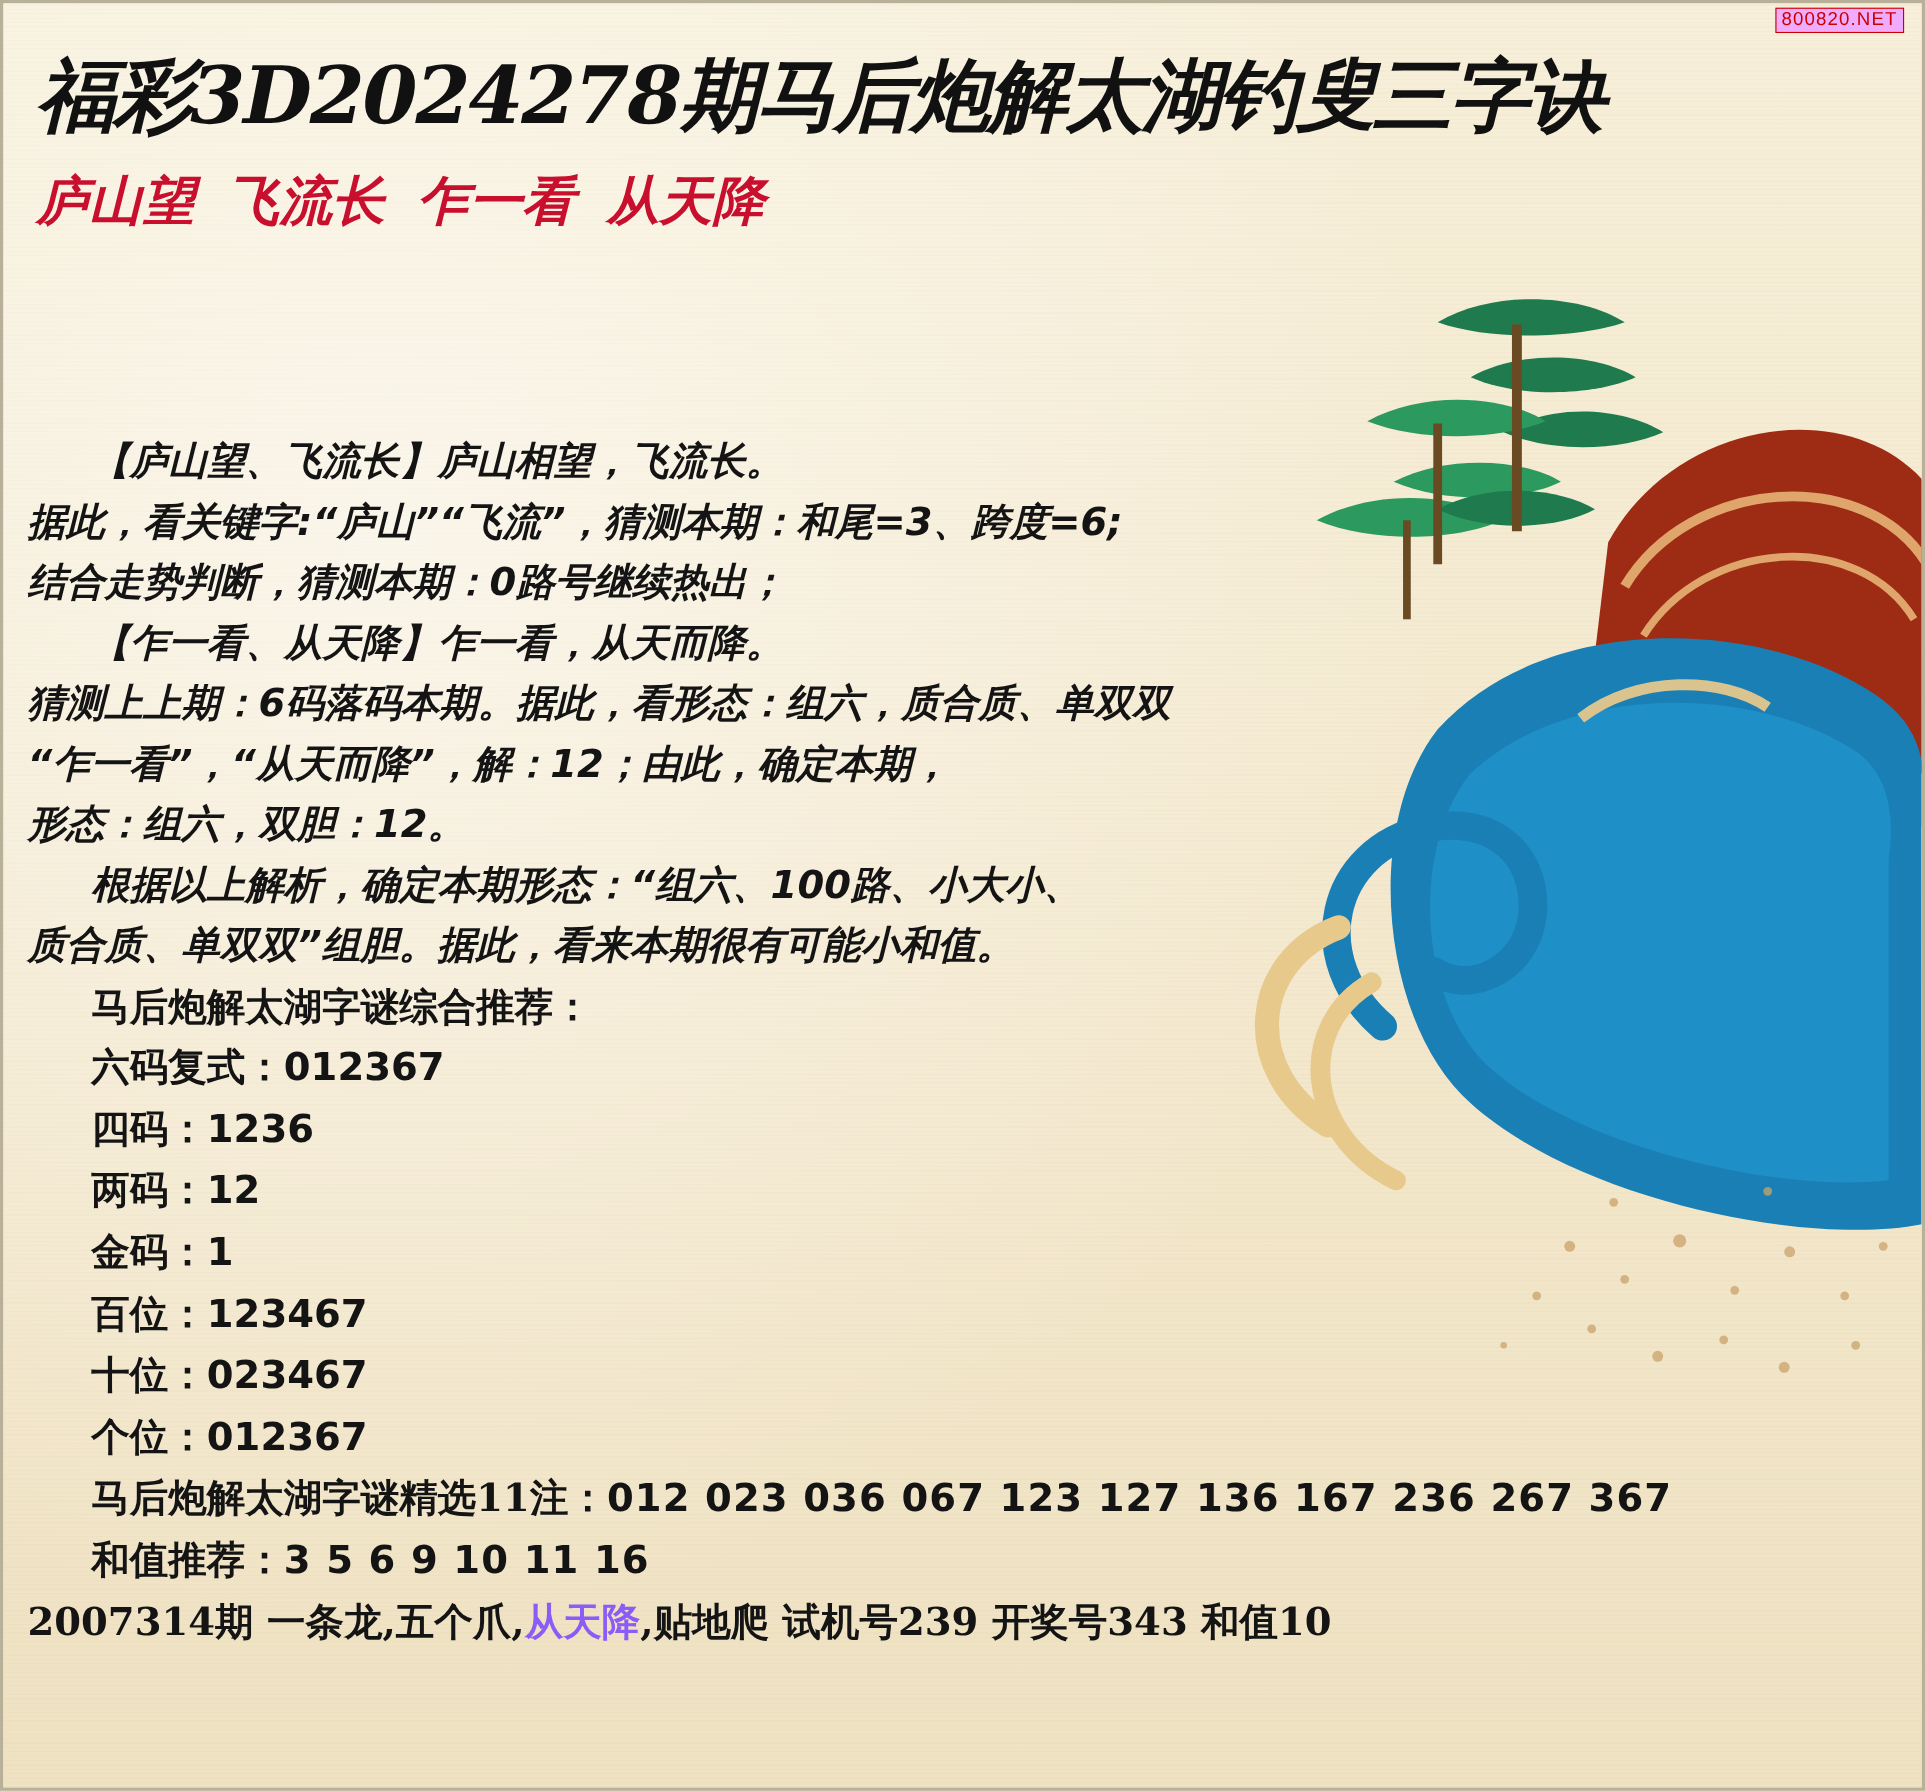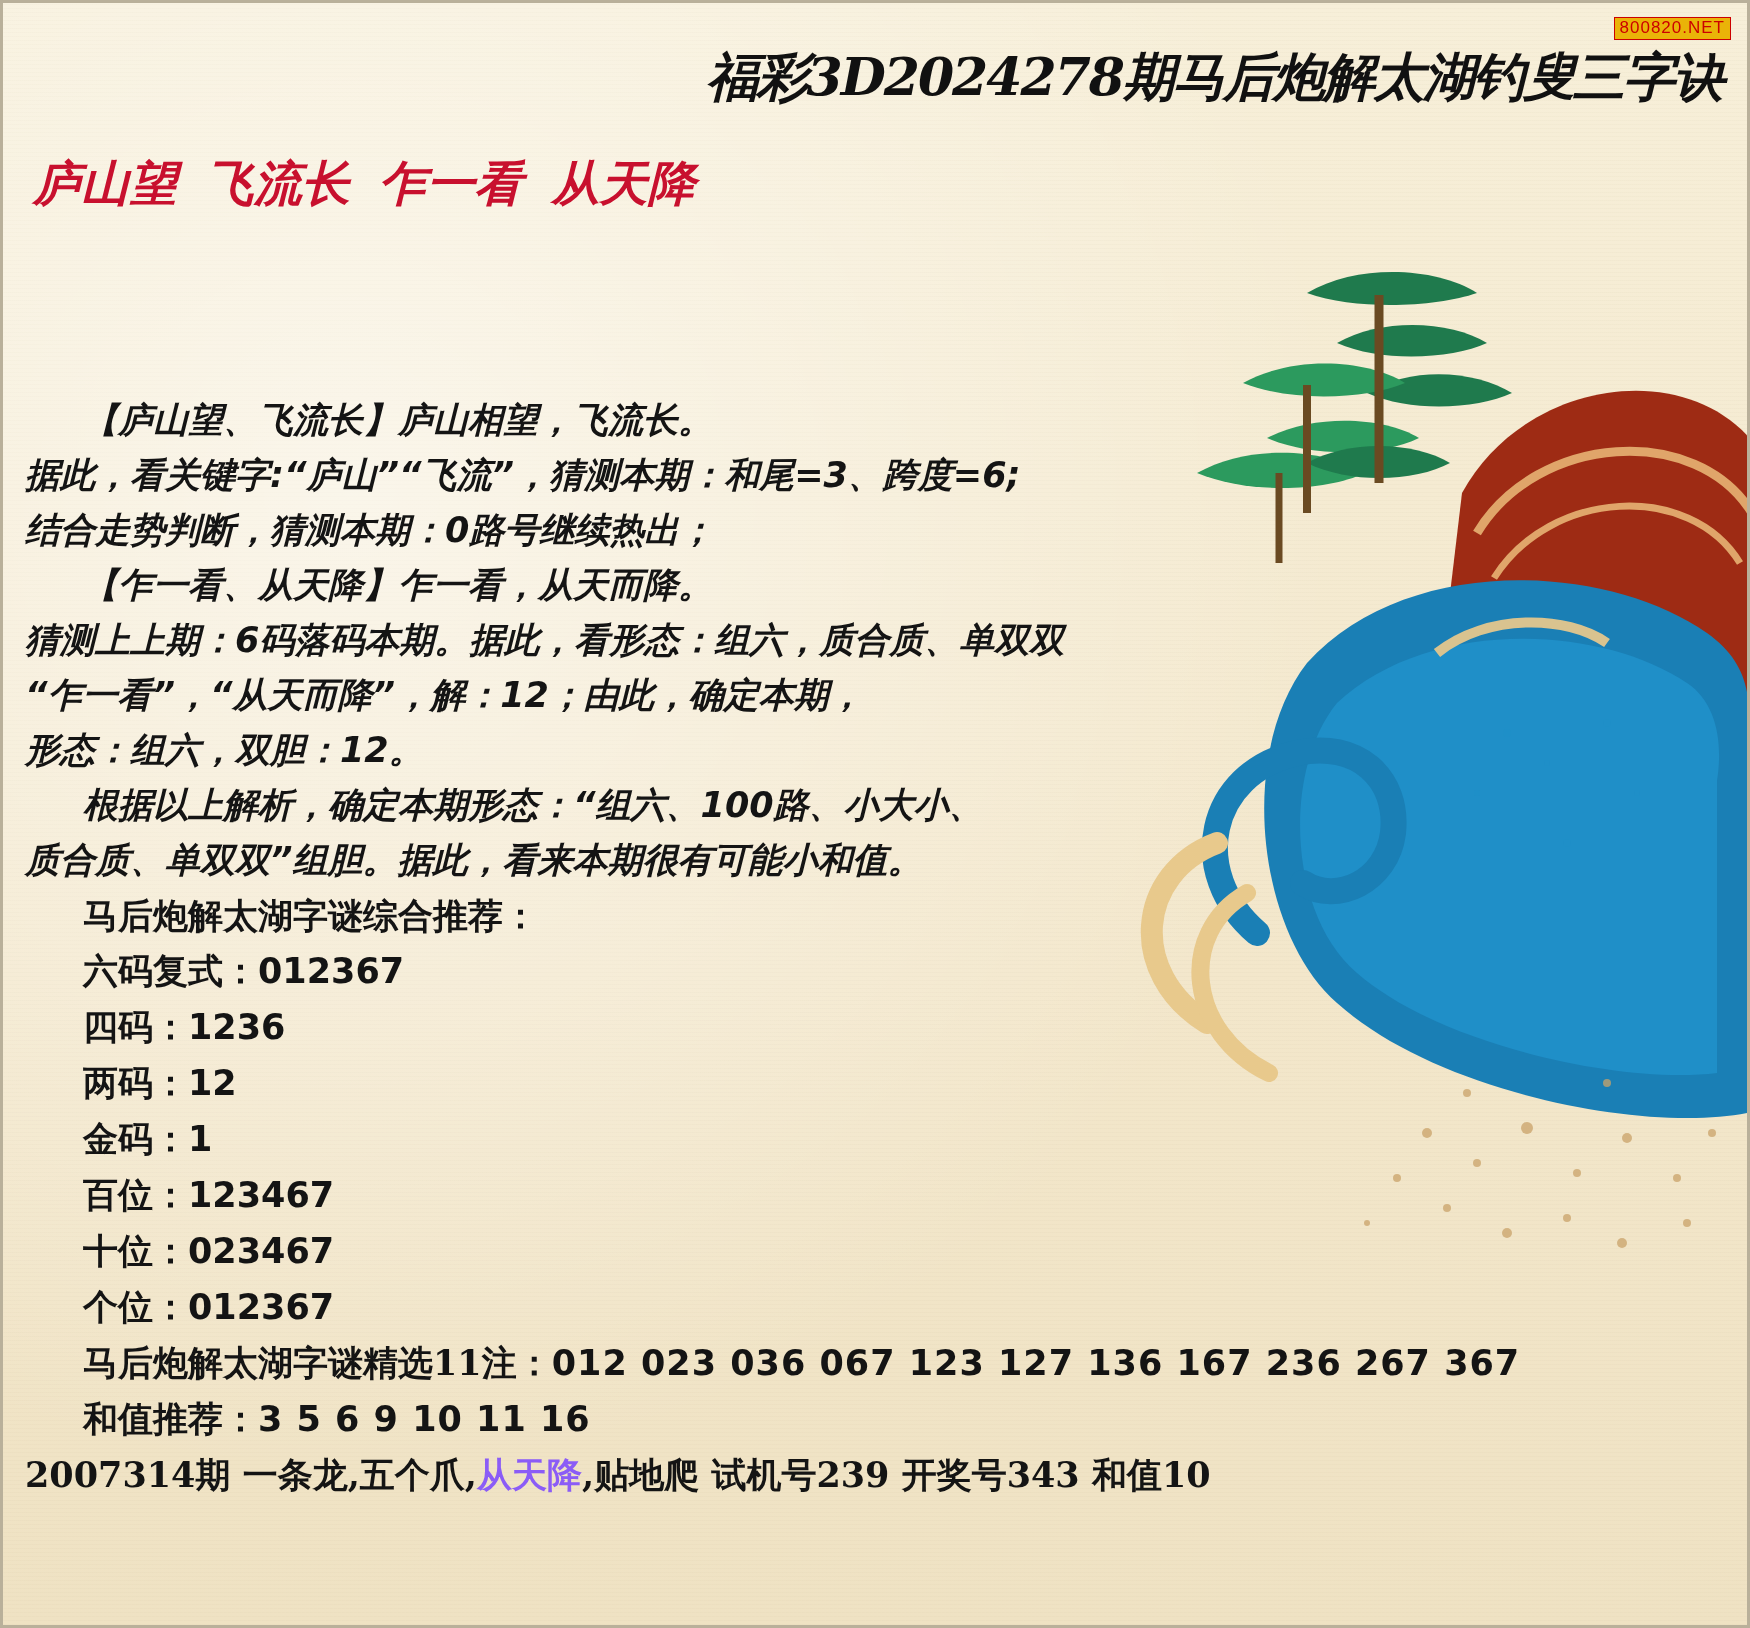--- a/index.html
+++ b/index.html
@@ -34,44 +34,44 @@
     pointer-events: none;
   }
   #content {
     position: relative;
     z-index: 5;
   }
 
   
   .watermark {
     position: absolute;
-    top: 14px;
+    top: 4px;
     right: 16px;
     z-index: 30;
     border: 1px solid #cc0000;
-    background: #eab308;
+    background: #f0abfc;
     color: #cc0000;
     font-size: 17px;
     letter-spacing: 1px;
     padding: 1px 5px 2px 5px;
     font-family: "Liberation Sans", sans-serif;
     line-height: 1.05;
   }
 
   
   .title {
     position: absolute;
     top: 48px;
     left: 30px;
     width: 1690px;
-    text-align: right;
+    text-align: left;
     font-family: "DejaVu Serif", serif;
     font-weight: bold;
     font-style: italic;
-    font-size: 52px;
+    font-size: 72px;
     line-height: 1;
     color: #111111;
     white-space: nowrap;
     letter-spacing: -2px;
     z-index: 20;
   }
   .subtitle {
     position: absolute;
     top: 160px;
     left: 30px;

